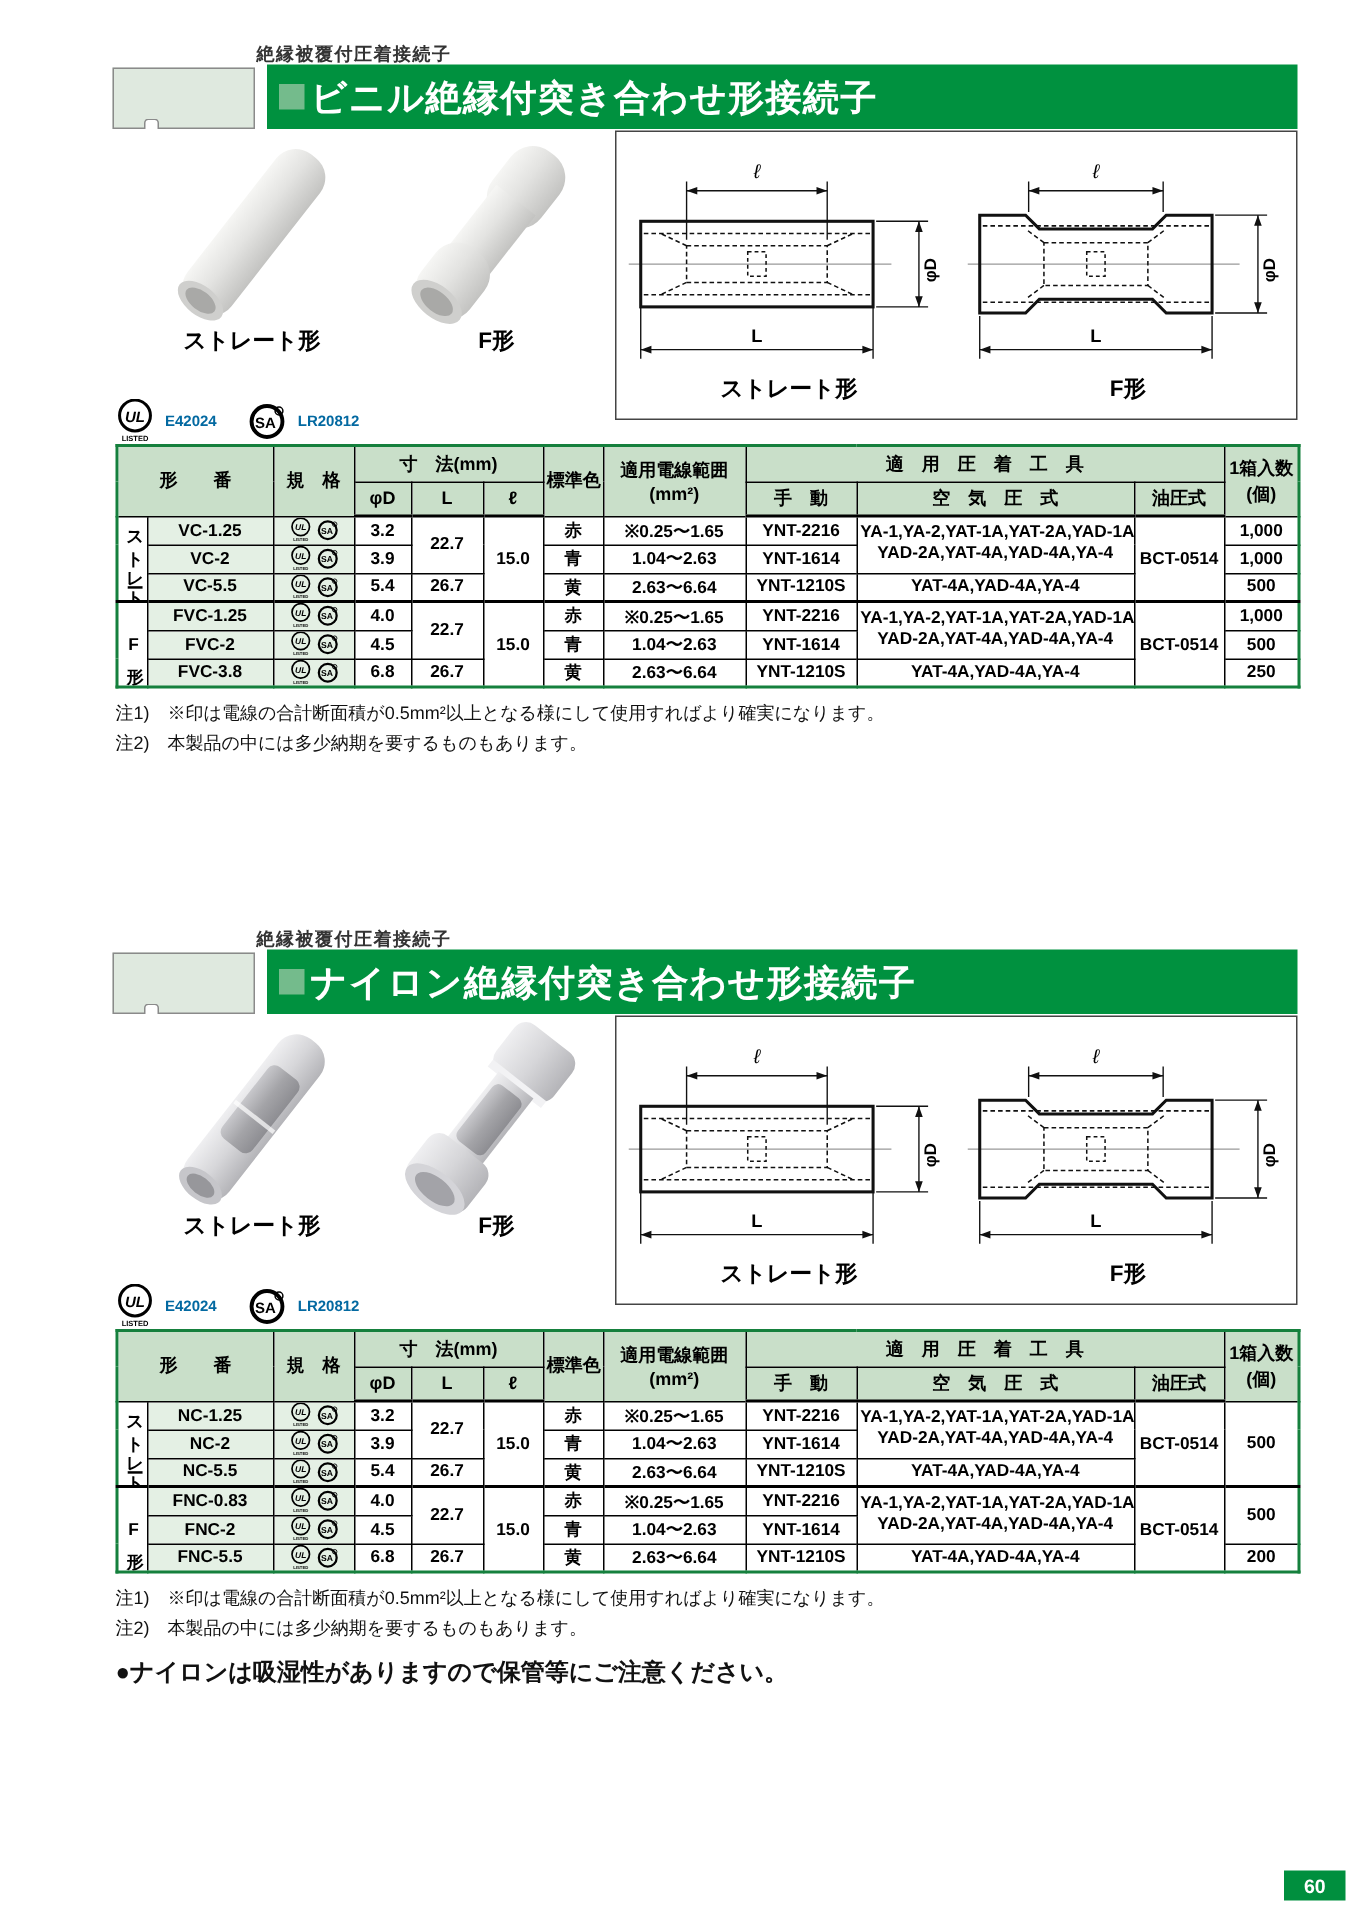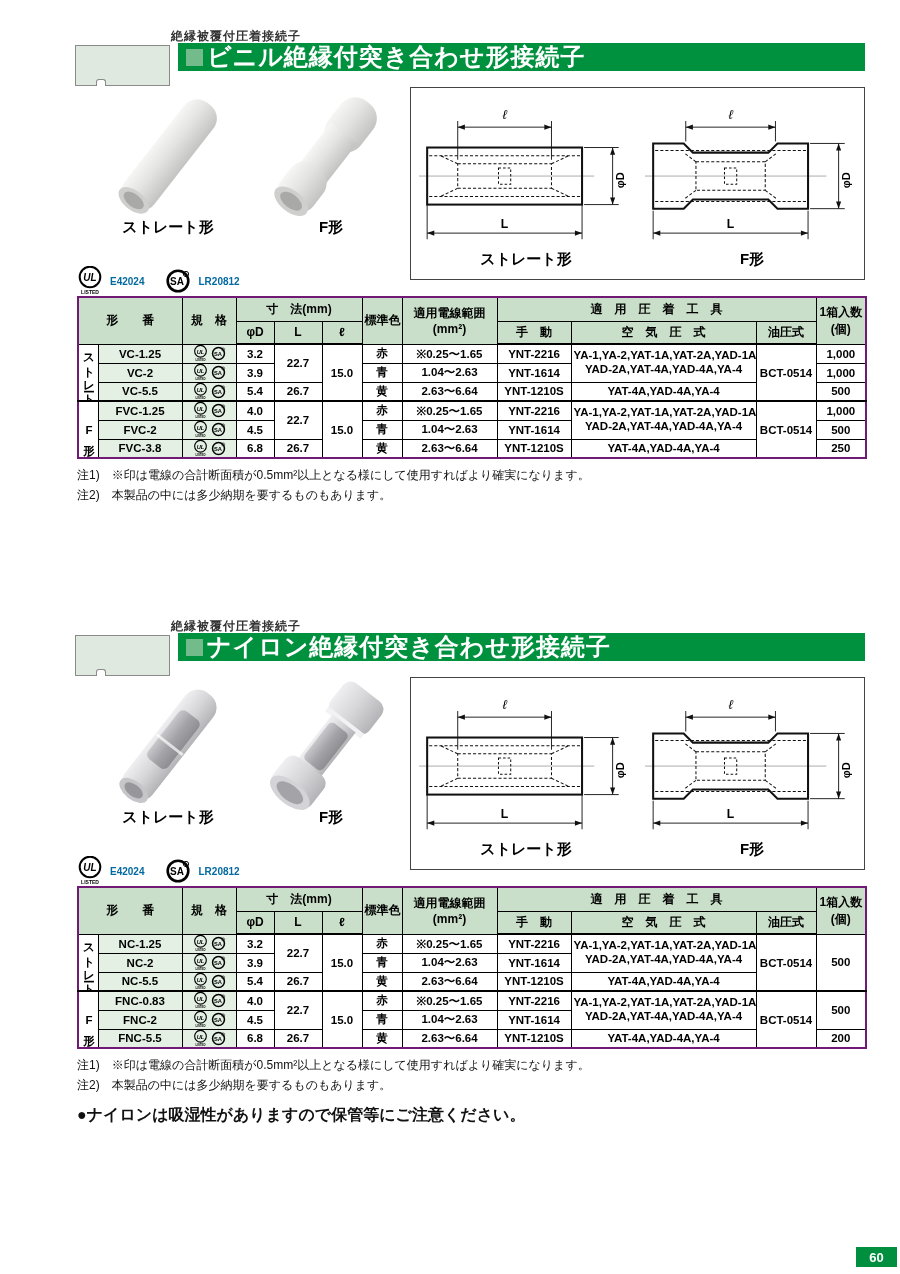--- a/index.html
+++ b/index.html
@@ -6,36 +6,36 @@
   body { background:#fff; font-family:"Liberation Sans", sans-serif; }
   .page { position:relative; width:900px; height:1274px; background:#fff; overflow:hidden; }
 
   .section { position:absolute; left:75px; width:790px; }
 
   .cat-label { position:absolute; left:96px; top:0; font-size:12px; font-weight:700; color:#333; letter-spacing:1px; }
 
   .banner-row { position:absolute; left:0; top:15px; height:43px; width:790px; }
   .tab-box { position:absolute; left:0; top:2px; width:95px; height:41px; background:#dfe9df; border:1px solid #8a8a8a; }
   .tab-notch { position:absolute; left:20px; bottom:-1px; width:10px; height:7px; background:#fff; border:1px solid #8a8a8a; border-bottom:none; border-radius:3px 3px 0 0; }
-  .banner { position:absolute; left:103px; top:0; width:687px; height:28px; background:#00913f; color:#fff; display:flex; align-items:center; padding-left:8px; }
+  .banner { position:absolute; left:103px; top:0; width:687px; height:43px; background:#00913f; color:#fff; display:flex; align-items:center; padding-left:8px; }
   .banner-square { display:inline-block; width:17px; height:17px; background:#74bb8c; margin-right:4px; flex:0 0 auto; }
   .banner-title { font-size:24px; font-weight:700; letter-spacing:1px; }
 
   .photos { position:absolute; left:18px; top:60px; width:315px; height:165px; }
   .photo-fig { position:absolute; top:0; width:150px; text-align:center; }
   .photo-label { position:absolute; width:160px; text-align:center; font-size:15px; font-weight:700; color:#000; top:130px; }
 
   .draw-box { position:absolute; left:335px; top:59px; width:455px; height:193px; border:1.5px solid #444; background:#fff; }
   .draw-fig { position:absolute; top:6px; width:214px; height:158px; }
   .draw-label { position:absolute; top:162px; width:214px; text-align:center; font-weight:700; font-size:15px; color:#000; }
 
   .certs { position:absolute; left:2px; top:238px; height:30px; display:flex; align-items:center; gap:7px; }
   .cert-num { font-size:10px; font-weight:700; color:#0369a1; margin-right:14px; }
 
-  table.spec { position:absolute; left:2px; top:268px; width:788px; border-collapse:collapse; table-layout:fixed; border:2px solid #701a75; }
+  table.spec { position:absolute; left:2px; top:268px; width:788px; border-collapse:collapse; table-layout:fixed; border:2px solid #15803d; }
   table.spec td, table.spec th { border:1px solid #000; font-size:11.5px; text-align:center; vertical-align:middle; padding:0 2px; overflow:hidden; white-space:nowrap; }
   table.spec thead th { background:#c9dfc9; font-weight:700; color:#000; height:24px; font-size:12px; }
   table.spec thead tr.sub th { height:23px; }
   table.spec thead tr:last-child th { border-bottom:2px solid #000; }
   table.spec tbody td { height:19px; font-weight:700; color:#000; }
   tr.gsep td { border-top:2px solid #000 !important; }
   td.cgreen { background:#e4f0e4; }
   td.code { text-align:left; padding-left:6px; background:#e4f0e4; }
   td.lft { text-align:left; padding-left:7px;margin-top:40px; }
   td.two-line { line-height:1.2; font-size:11px; }

